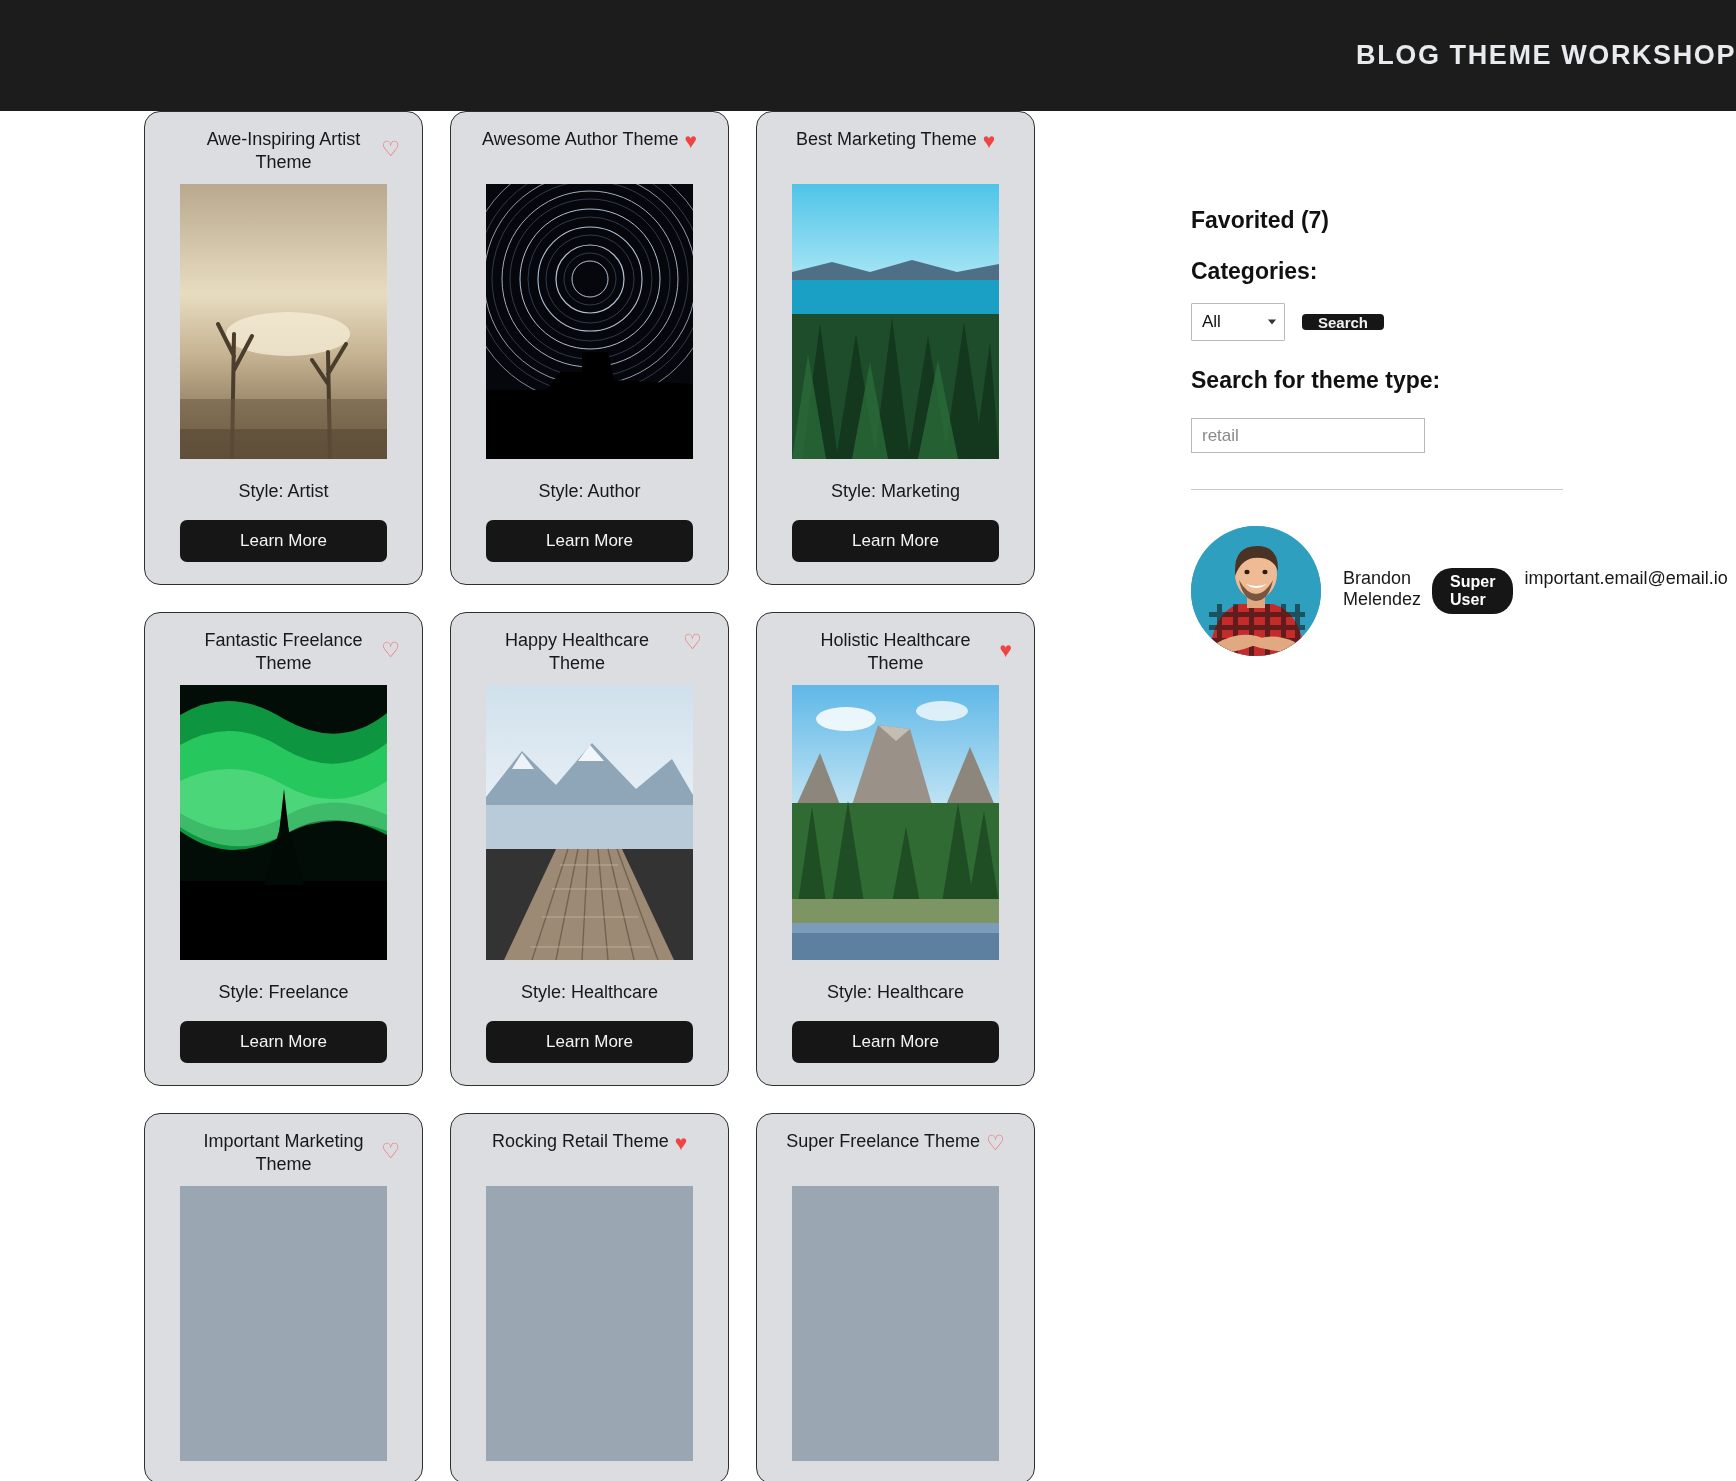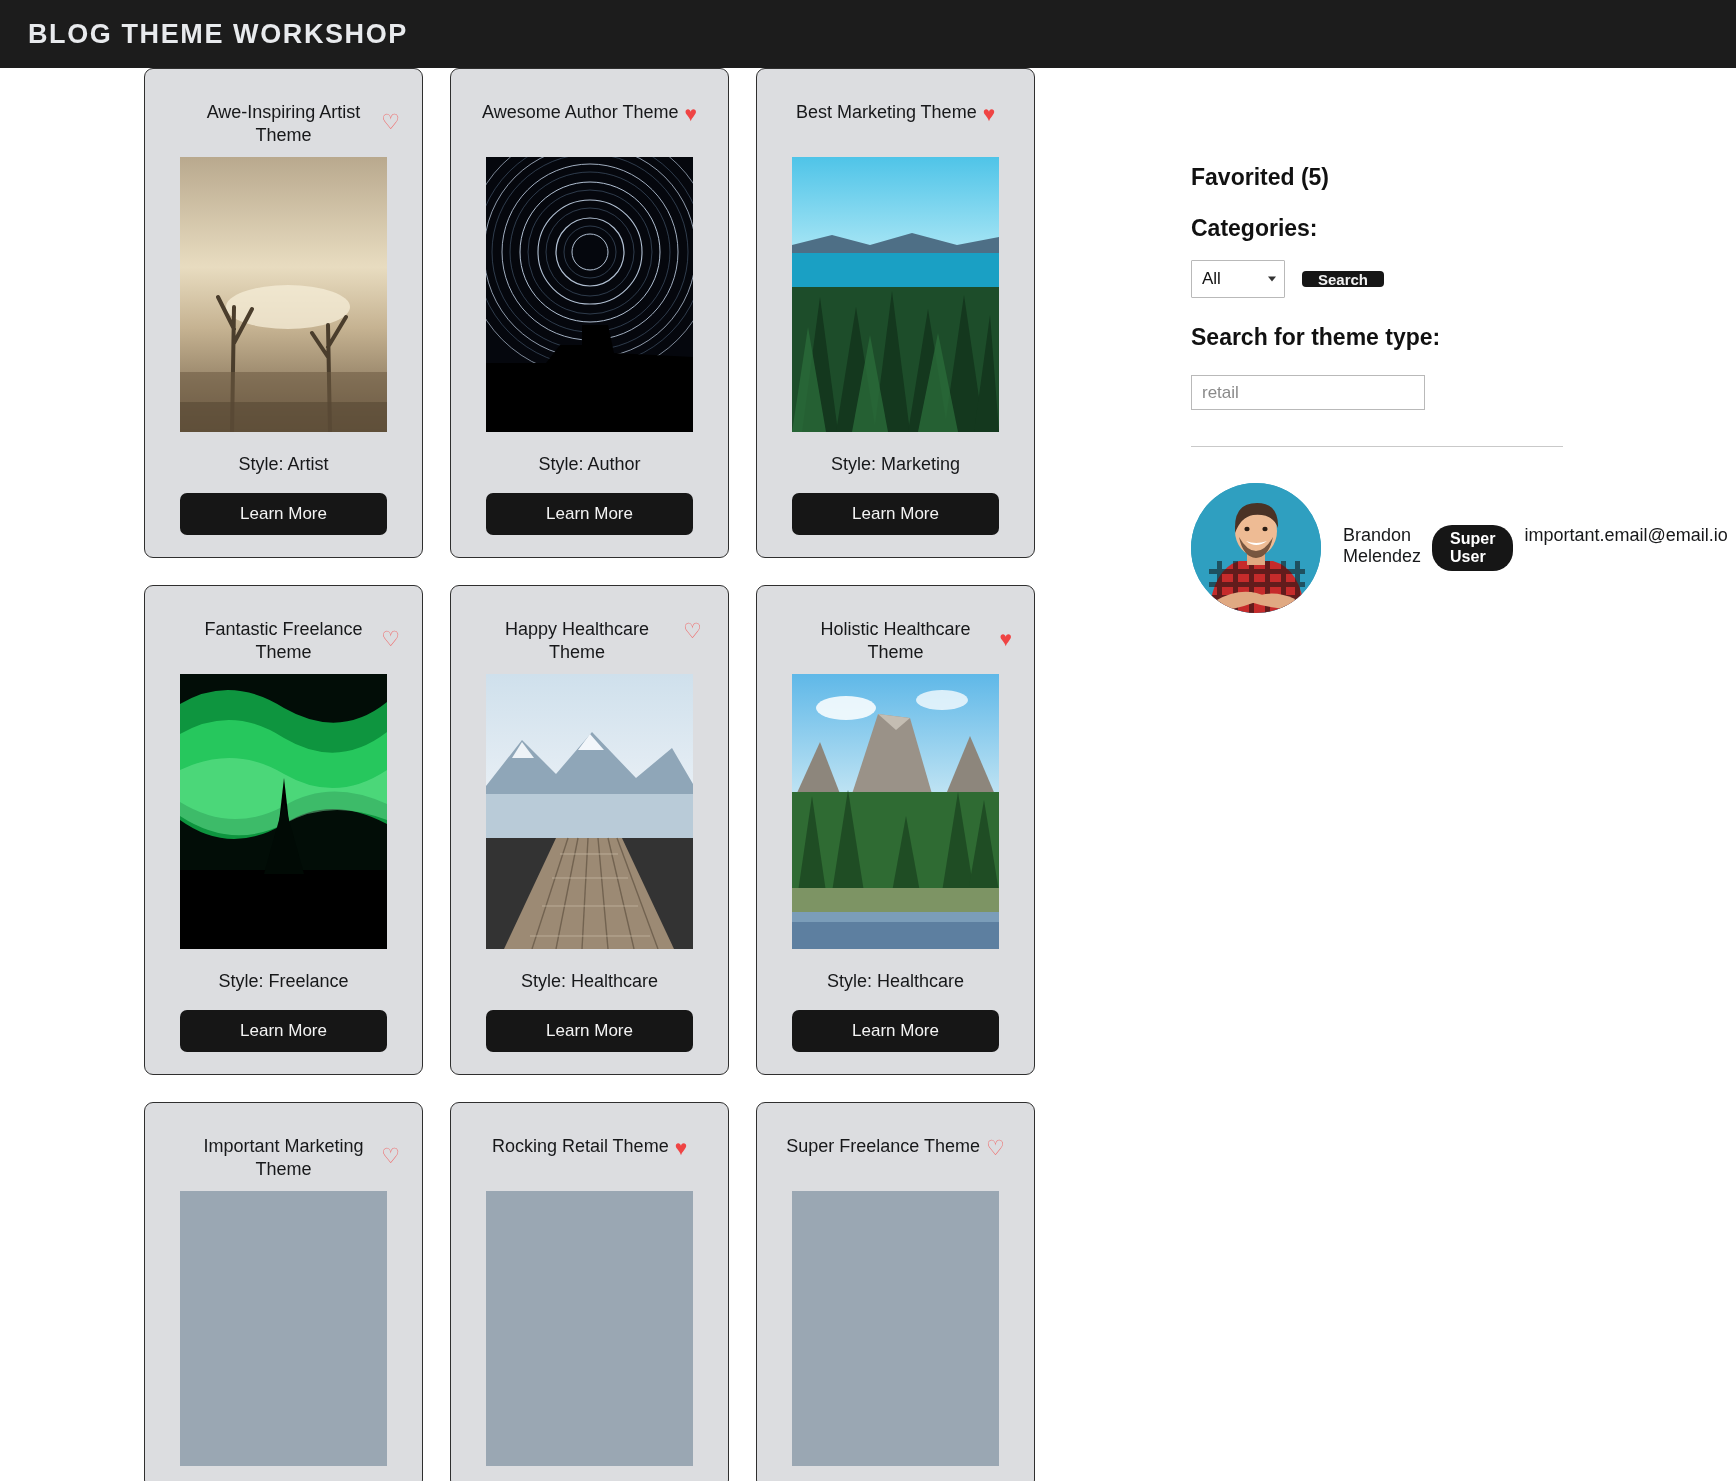--- a/index.html
+++ b/index.html
@@ -7,25 +7,26 @@
   body {
     width:1736px; height:1481px;
     background:#ffffff;
     font-family:"Liberation Sans", sans-serif;
     overflow:hidden;
     position:relative;
   }
 
   
   .topbar {
-    height:68px;
+    height:111px;
     background:#1c1c1c;
     display:flex;
     align-items:center;
     padding-left:28px;
+    justify-content:flex-end;
   }
   .topbar-title {
     color:#e8eaed;
     font-size:27px;
     font-weight:bold;
     letter-spacing:1.6px;
     text-transform:uppercase;
   }
 
   
@@ -88,22 +89,22 @@
   .cards {
     display:flex;
     flex-wrap:wrap;
     padding-left:144px;
     gap:27px 27px;
   }
   .card {
     width:279px;
     background:#dcdde0;
     border:1px solid #2f2f2f;
-    border-radius:9px;
-    padding:32px 0 22px 0;
+    border-radius:16px;
+    padding:16px 0 22px 0;
     display:flex;
     flex-direction:column;
     align-items:center;
     position:relative;
   }
   .card-head {
     width:100%;
     display:flex;
     align-items:flex-start;
     justify-content:center;
@@ -438,21 +439,21 @@
     <div class="thumb"><svg viewBox="0 0 207 275" width="207" height="275" preserveAspectRatio="none">
               <rect width="207" height="275" fill="#9aa7b3"></rect>
             </svg></div>
 
   </div>
       </div>
   </div>
 
   <div class="right-col">
     <div class="side-inner">
-      <div class="side-h">Favorited (5)</div>
+      <div class="side-h">Favorited (7)</div>
       <div class="side-h cats">Categories:</div>
 
       <div class="cat-row">
         <div class="select-box cat">
           <span>All</span>
           <span class="select-caret"></span>
         </div>
         <button class="search-btn">Search</button>
       </div>
 

